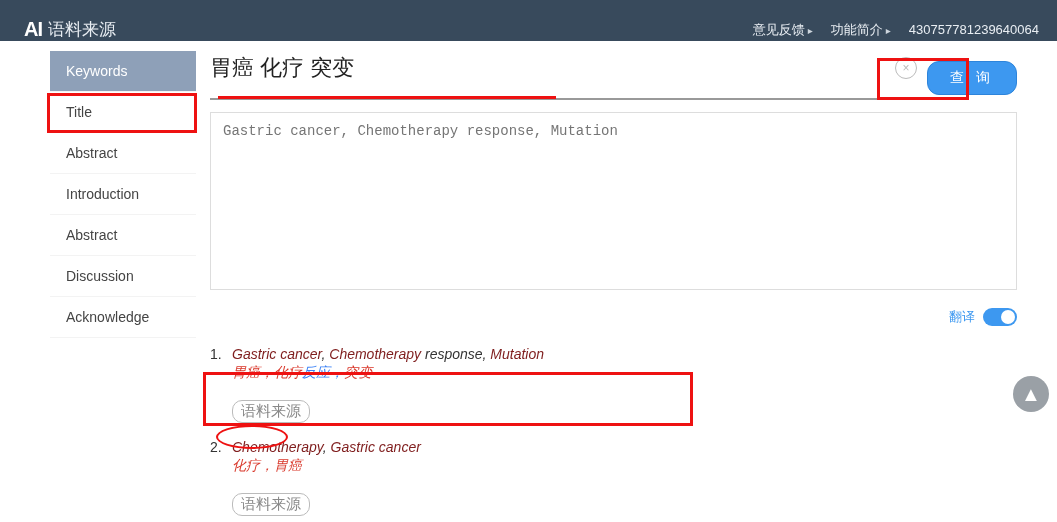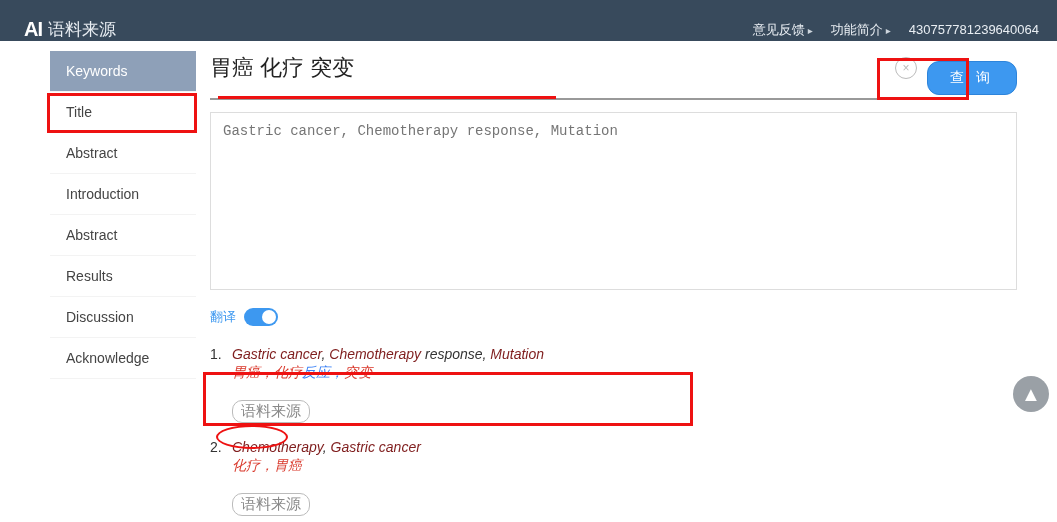--- a/index.html
+++ b/index.html
@@ -21,21 +21,21 @@
 
 .main { flex: 1; padding: 14px 40px 0 14px; position: relative; }
 .search-row { display: flex; align-items: center; gap: 10px; margin-bottom: 12px; }
 .search-input-wrap { flex: 1; position: relative; display: flex; align-items: center; border-bottom: 2px solid #999; padding-bottom: 17px; }
 .search-input { flex: 1; border: none; outline: none; font-size: 22px; font-weight: 500; color: #222; background: transparent; }
 .clear-btn { width: 22px; height: 22px; border: 1px solid #bbb; border-radius: 50%; color: #bbb; display: flex; align-items: center; justify-content: center; font-size: 12px; cursor: pointer; }
 .query-btn { background: #3d98f0; color: #fff; border: 1px solid #2d84db; padding: 7px 22px; font-size: 14px; letter-spacing: 4px; border-radius: 12px; cursor: pointer; }
 
 .textarea-box { width: 100%; height: 178px; border: 1px solid #ddd; padding: 10px 12px; font-family: "Courier New", monospace; font-size: 14px; color: #888; resize: none; outline: none; }
 
-.translate-row { margin-top: 14px; display: flex; align-items: center; gap: 8px; font-size: 13px; color: #3d98f0; }
+.translate-row { margin-top: 14px; display: flex; align-items: center; gap: 8px; font-size: 13px; color: #3d98f0; justify-content: flex-end; }
 .toggle { width: 34px; height: 18px; background: #3d98f0; border-radius: 9px; position: relative; cursor: pointer; }
 .toggle::after { content: ''; position: absolute; right: 2px; top: 2px; width: 14px; height: 14px; background: #fff; border-radius: 50%; }
 
 .results { margin-top: 20px; font-size: 14px; }
 .result-item { margin-bottom: 16px; display: flex; }
 .result-num { width: 22px; color: #333; }
 .result-body { flex: 1; }
 .result-line1 { font-style: italic; }
 .result-line1 .em { color: #7f1d1d; }
 .result-line1 .plain { color: #333; }
@@ -65,21 +65,20 @@
 </div>
 
 <div class="body-row">
   <div class="left-margin"></div>
   <div class="sidebar" id="sidebar">
       <div class="sidebar-item selected">Keywords</div>
       <div class="sidebar-item">Title</div>
       <div class="sidebar-item">Abstract</div>
       <div class="sidebar-item">Introduction</div>
       <div class="sidebar-item">Abstract</div>
-      <div class="sidebar-item">Results</div>
       <div class="sidebar-item">Discussion</div>
       <div class="sidebar-item">Acknowledge</div>
     </div>
   <div class="main">
     <div class="search-row">
       <div class="search-input-wrap">
         <input class="search-input" value="胃癌 化疗 突变" style="">
         <span class="clear-btn">×</span>
       </div>
       <button class="query-btn">查 询</button>

